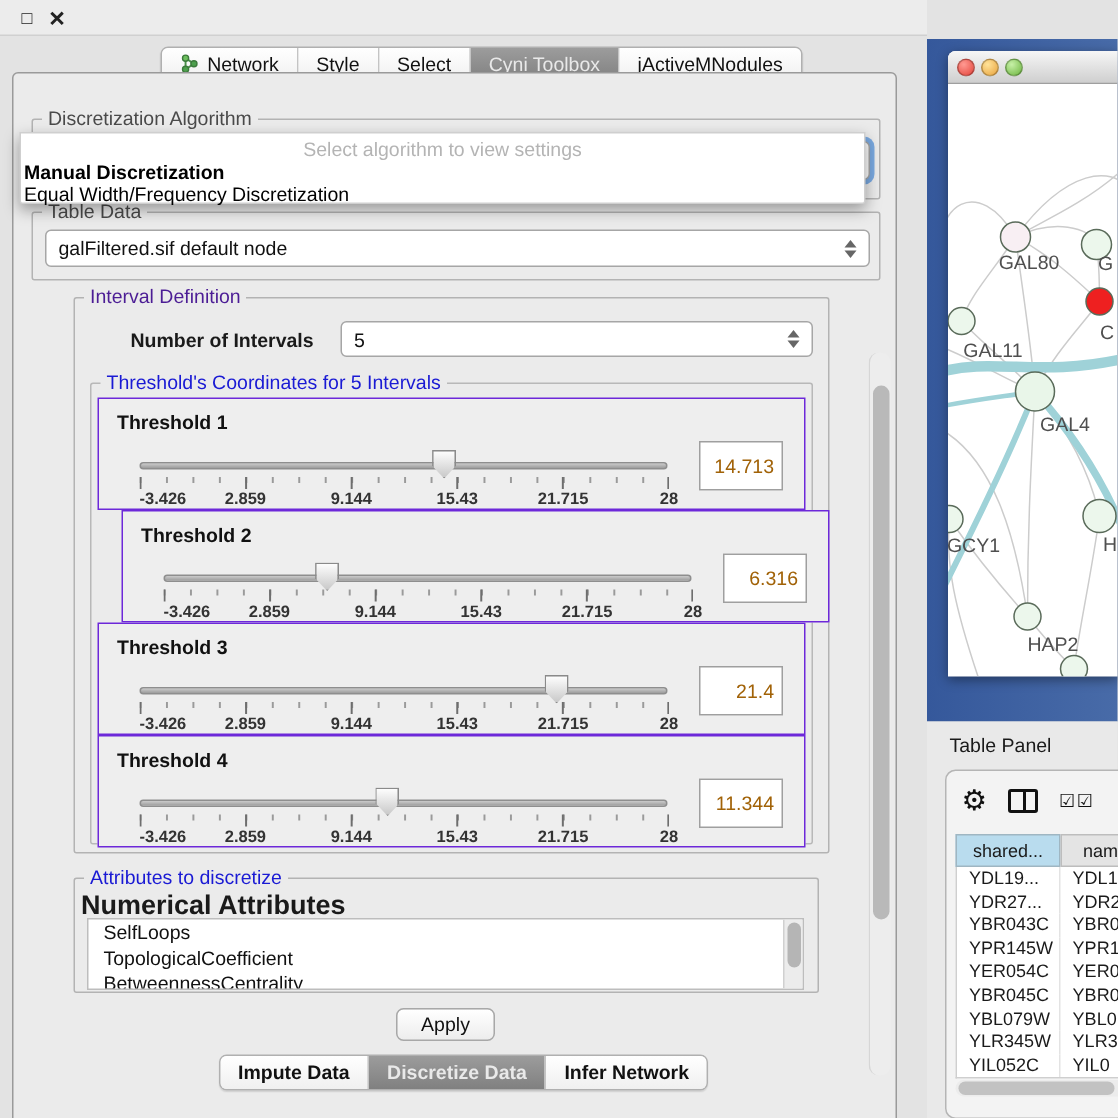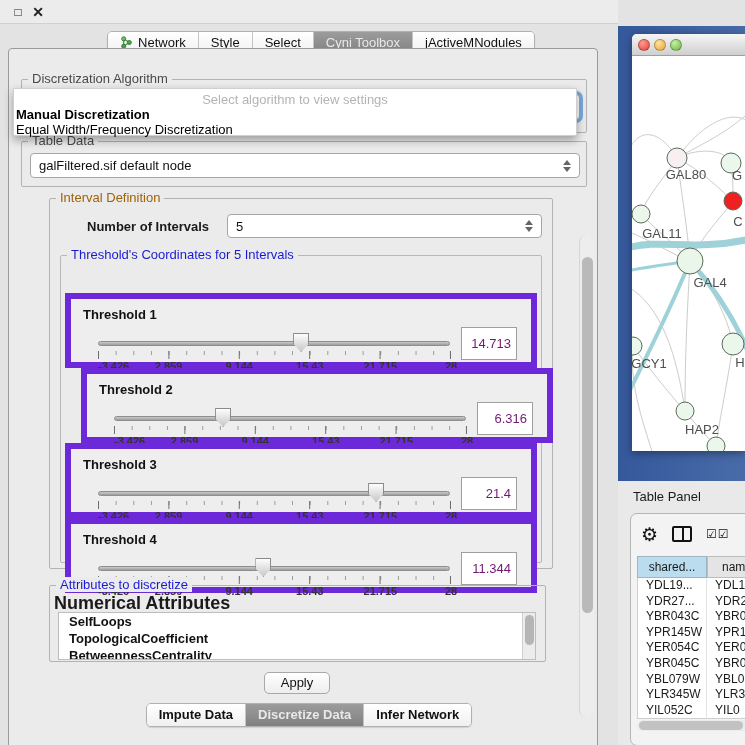--- a/index.html
+++ b/index.html
@@ -21,21 +21,21 @@
     border-right:1px solid #c4c4c4; font-size:13px; display:flex; align-items:center; gap:5px; white-space:nowrap; }
   .seg .tab:last-child { border-right:none; }
   .seg .tab.sel { background:linear-gradient(#9c9c9c,#808080); color:#e9e9e9; }
 
   .content-frame { position:absolute; left:8px; top:48px; width:590px; height:721px;
     border:1px solid #9a9a9a; border-radius:4px; background:#ebebeb; }
 
   
   .group { position:absolute; border:1px solid #b3b3b3; border-radius:2px; }
   .group .gtitle { position:absolute; top:-9px; left:6px; background:#ebebeb; padding:0 4px; font-size:13px; }
-  .gtitle.green { color:#a16207;text-align:right; }
+  .gtitle.green { color:#4c1d95;text-align:right; }
   .gtitle.blue  { color:#1a1ad4; }
   .gtitle.dark  { color:#4a4a4a; }
 
   .combo { position:absolute; background:#fff; border:1px solid #a6a6a6; border-radius:4px;
     display:flex; align-items:center; padding:0 8px; font-size:13px; color:#111; }
   .stepper { margin-left:auto; display:flex; flex-direction:column; gap:2px; padding-left:8px; }
   .stepper i { width:0; height:0; border-left:4px solid transparent; border-right:4px solid transparent; }
   .stepper .up { border-bottom:5px solid #666; }
   .stepper .dn { border-top:5px solid #666; }
   .combo.focus { box-shadow:0 0 0 3px #7aa9e0; }
@@ -46,42 +46,42 @@
   .popup .hint { text-align:center; color:#b4b4b4; font-size:13px; padding-top:3px; }
   .popup .opt  { padding:0 2px; font-size:13px; line-height:15px; color:#000; }
   .popup .opt.bold { font-weight:bold; }
 
   
   .vscroll { position:absolute; right:3px; top:186px; width:15px; height:482px;
     background:#ededed; border-left:1px solid #d6d6d6; border-radius:7px; }
   .vscroll .thumb { position:absolute; left:2px; top:22px; width:11px; height:356px; background:#b9b9b9; border-radius:6px; }
 
   
-  .thbox { position:absolute; left:63px; width:472px; height:75px; border:6px solid #6d28d9; background:#eeeeee;margin-top:28px; }
+  .thbox { position:absolute; left:63px; width:472px; height:75px; border:1px solid #6d28d9; background:#eeeeee; }
   .thlabel { position:absolute; left:12px; top:8px; font-weight:bold; font-size:13px; color:#111; }
   .slider { position:absolute; left:27px; top:36px; width:352px; height:34px; }
   .rail { position:absolute; left:0; right:0; top:6px; height:5px; border-radius:3px;
     background:linear-gradient(#cacaca,#9d9d9d); border:1px solid #8e8e8e; }
   .handle { position:absolute; top:-2px; width:16px; height:19px;
     background:linear-gradient(#fdfdfd,#c9c9c9); border:1px solid #8a8a8a;
     clip-path:polygon(0 0,100% 0,100% 55%,50% 100%,0 55%); }
   .ticks { position:absolute; left:0; top:16px; width:353px; height:8px; }
   .ticks .min { position:absolute; left:0; top:0; width:100%; height:4px;
     background:linear-gradient(to right,#9a9a9a 1px,transparent 1px); background-size:5% 100%; }
   .ticks .maj { position:absolute; left:0; top:0; width:100%; height:8px;
     background:linear-gradient(to right,#6e6e6e 1px,transparent 1px); background-size:20% 100%;
     border-right:1px solid #6e6e6e; }
   .scale { position:absolute; left:0; top:25px; width:353px; height:12px; font-size:11px; font-weight:bold; color:#333; }
   .scale span { position:absolute; transform:translateX(-50%); }
   .scale span:nth-child(1){ left:0; transform:none; }
   .scale span:nth-child(2){ left:20%; } .scale span:nth-child(3){ left:40%; }
   .scale span:nth-child(4){ left:60%; } .scale span:nth-child(5){ left:80%; }
   .scale span:nth-child(6){ left:100%; }
   .valbox { position:absolute; right:14px; top:28px; width:56px; height:33px; background:#fff;
-    border:1px solid #9f9f9f; font-size:13px; color:#701a75; text-align:right; padding:8px 5px 0 0; }
+    border:1px solid #9f9f9f; font-size:13px; color:#a16207; text-align:right; padding:8px 5px 0 0; }
 
   
   .listbox { position:absolute; left:55px; top:616px; width:472px; height:46px; background:#fff;
     border:1px solid #bdbdbd; overflow:hidden; }
   .listbox .item { padding:1px 0 1px 10px; font-size:13px; color:#111; line-height:15px; }
   .list-scroll { position:absolute; right:0; top:0; width:13px; height:100%; background:#ececec; border-left:1px solid #d0d0d0; }
   .list-scroll .thumb { position:absolute; left:2px; top:2px; width:9px; height:30px; background:#b5b5b5; border-radius:5px; }
 
   .apply-btn { position:absolute; left:262px; top:663px; width:66px; height:22px;
     background:linear-gradient(#ffffff,#ededed); border:1px solid #a8a8a8; border-radius:5px;
@@ -290,21 +290,21 @@
             </div>
           </div>
           <div class="valbox">11.344</div>
         </div>
       </div>
     </div>
 
     <div class="group" style="left:40px; top:536px; width:497px; height:77px;">
       <span class="gtitle blue">Attributes to discretize</span>
       <div style="position:absolute; left:4px; top:7px; font-weight:bold; font-size:18px;">Numerical Attributes</div>
-      <div class="listbox" style="left:8px; top:26px; width:478px; height:48px; position:absolute;font-weight:bold;">
+      <div class="listbox" style="left:8px; top:26px; width:478px; height:48px; position:absolute;">
         <div class="item">SelfLoops</div>
         <div class="item">TopologicalCoefficient</div>
         <div class="item">BetweennessCentrality</div>
         <div class="list-scroll">
           <div class="thumb"></div>
         </div>
       </div>
     </div>
 
     <div class="apply-btn" style="left:255px; top:623px;">Apply</div>

